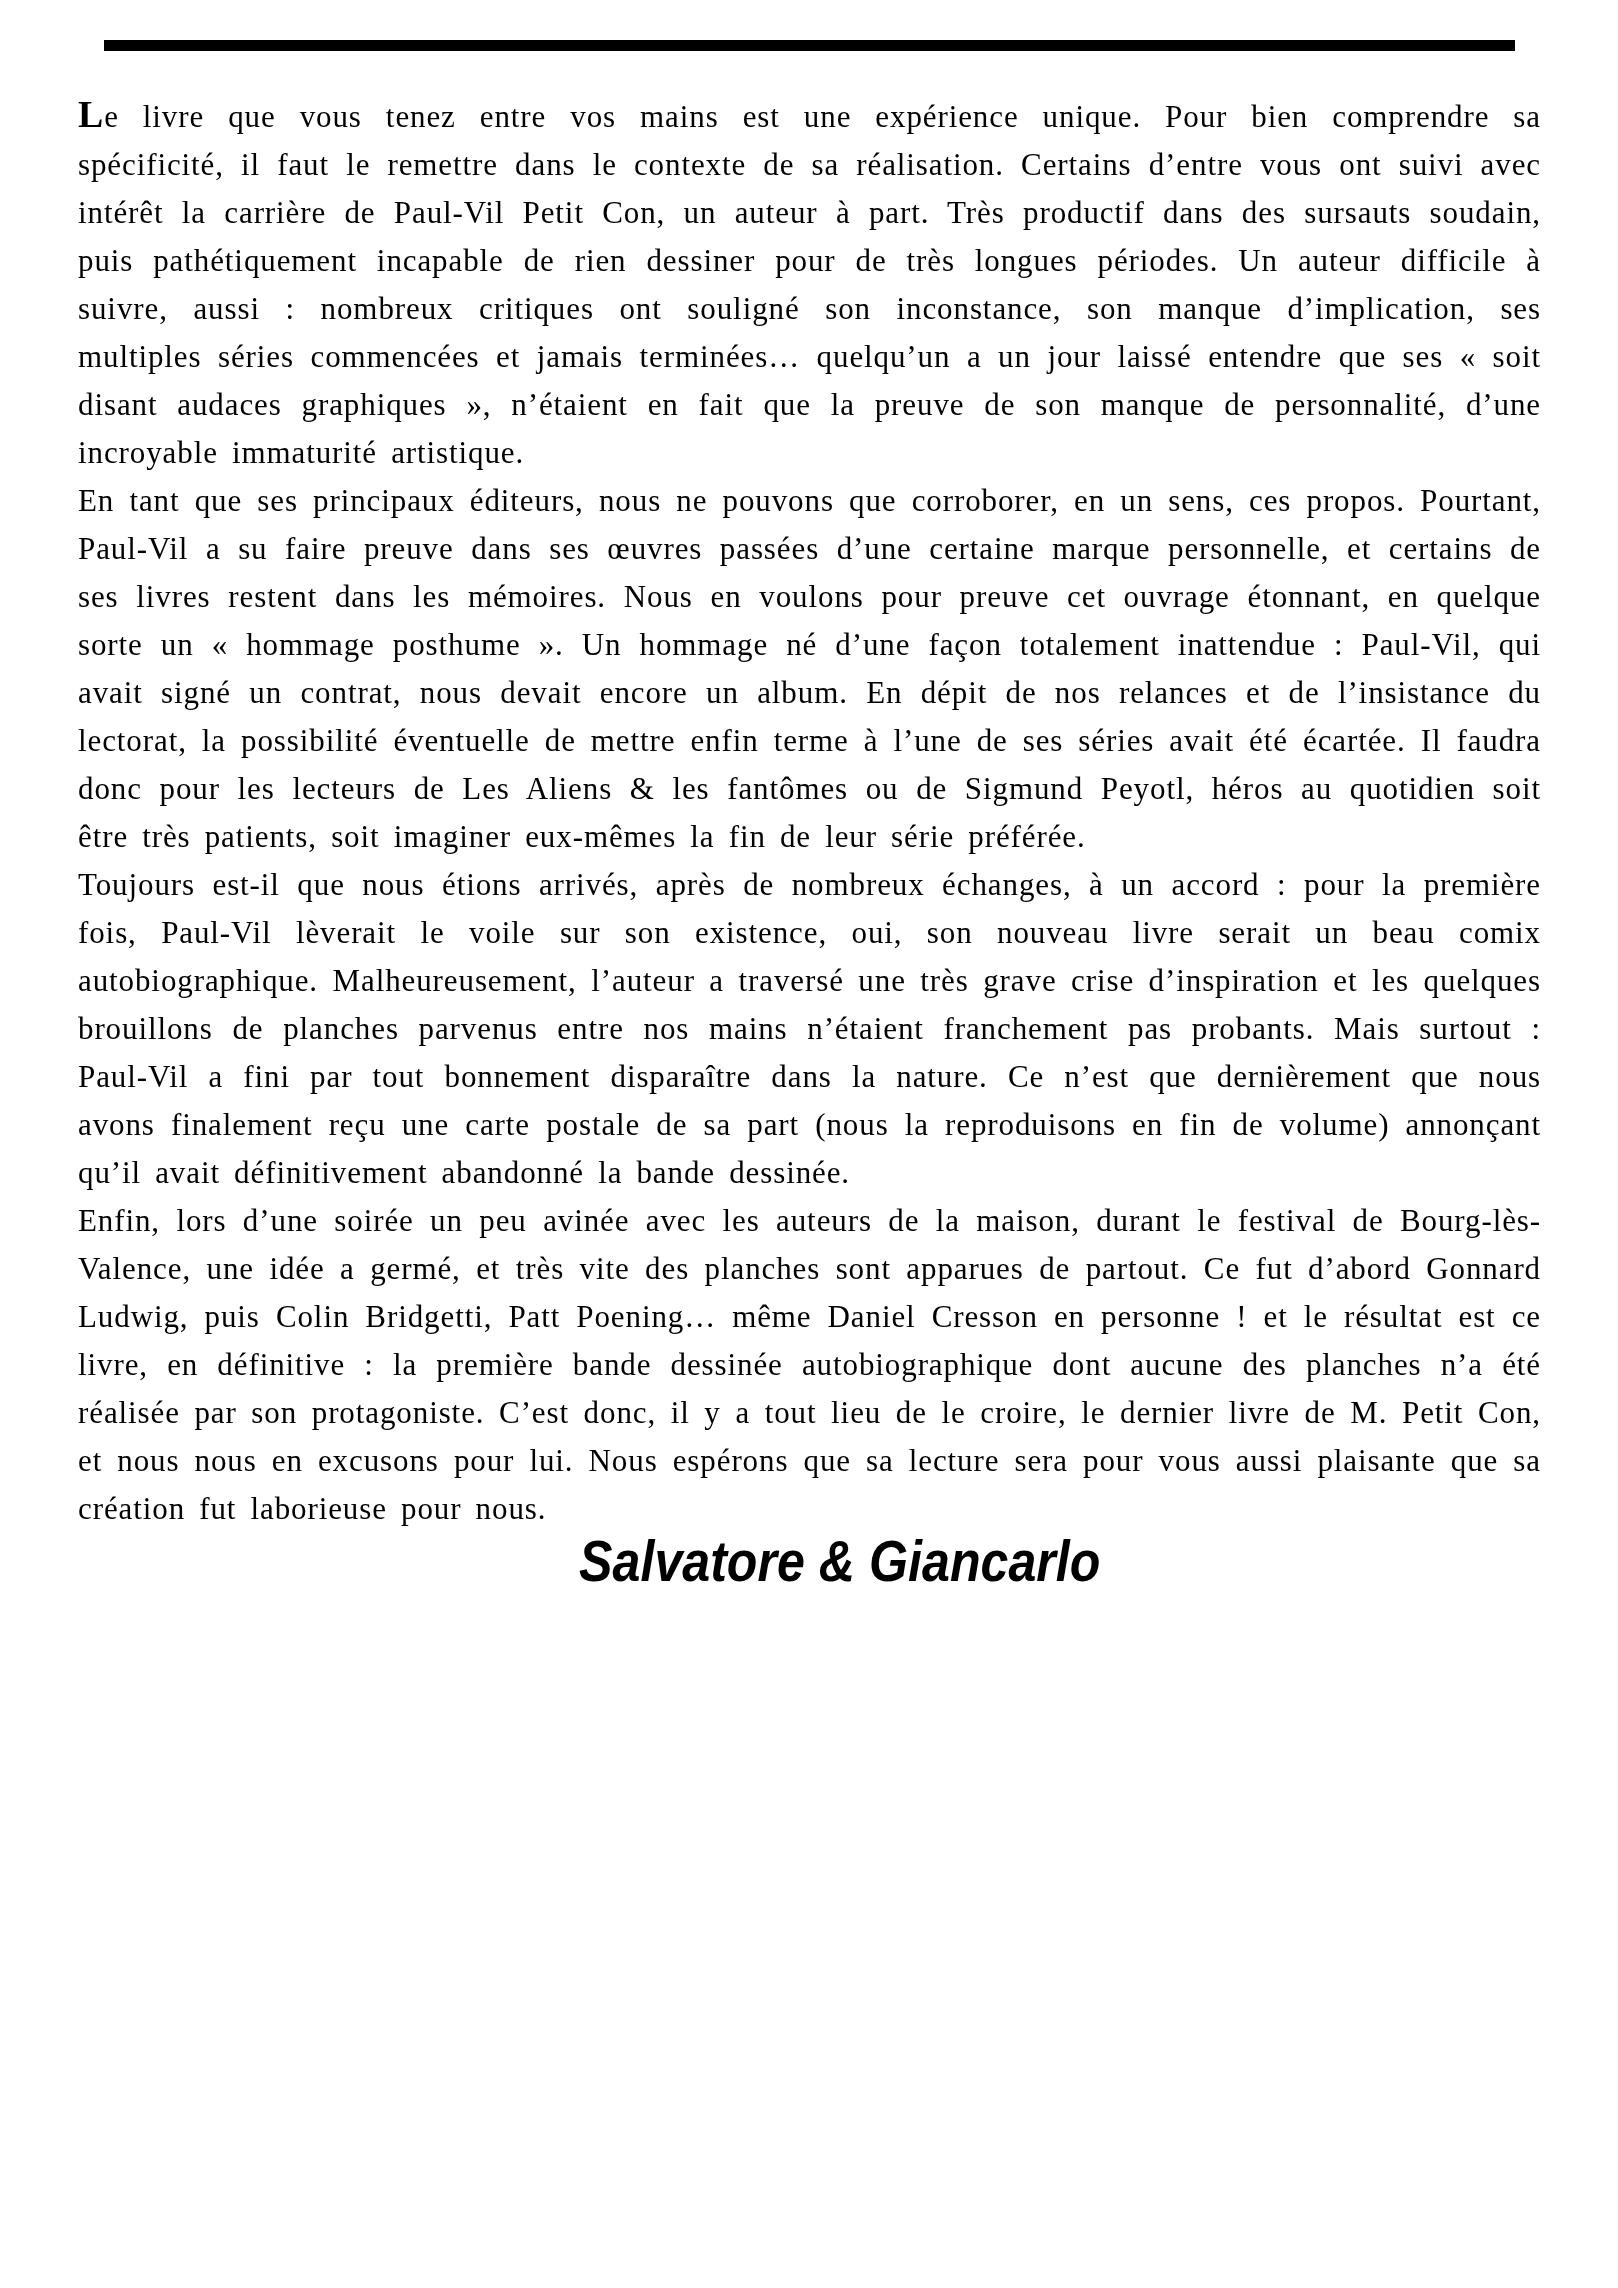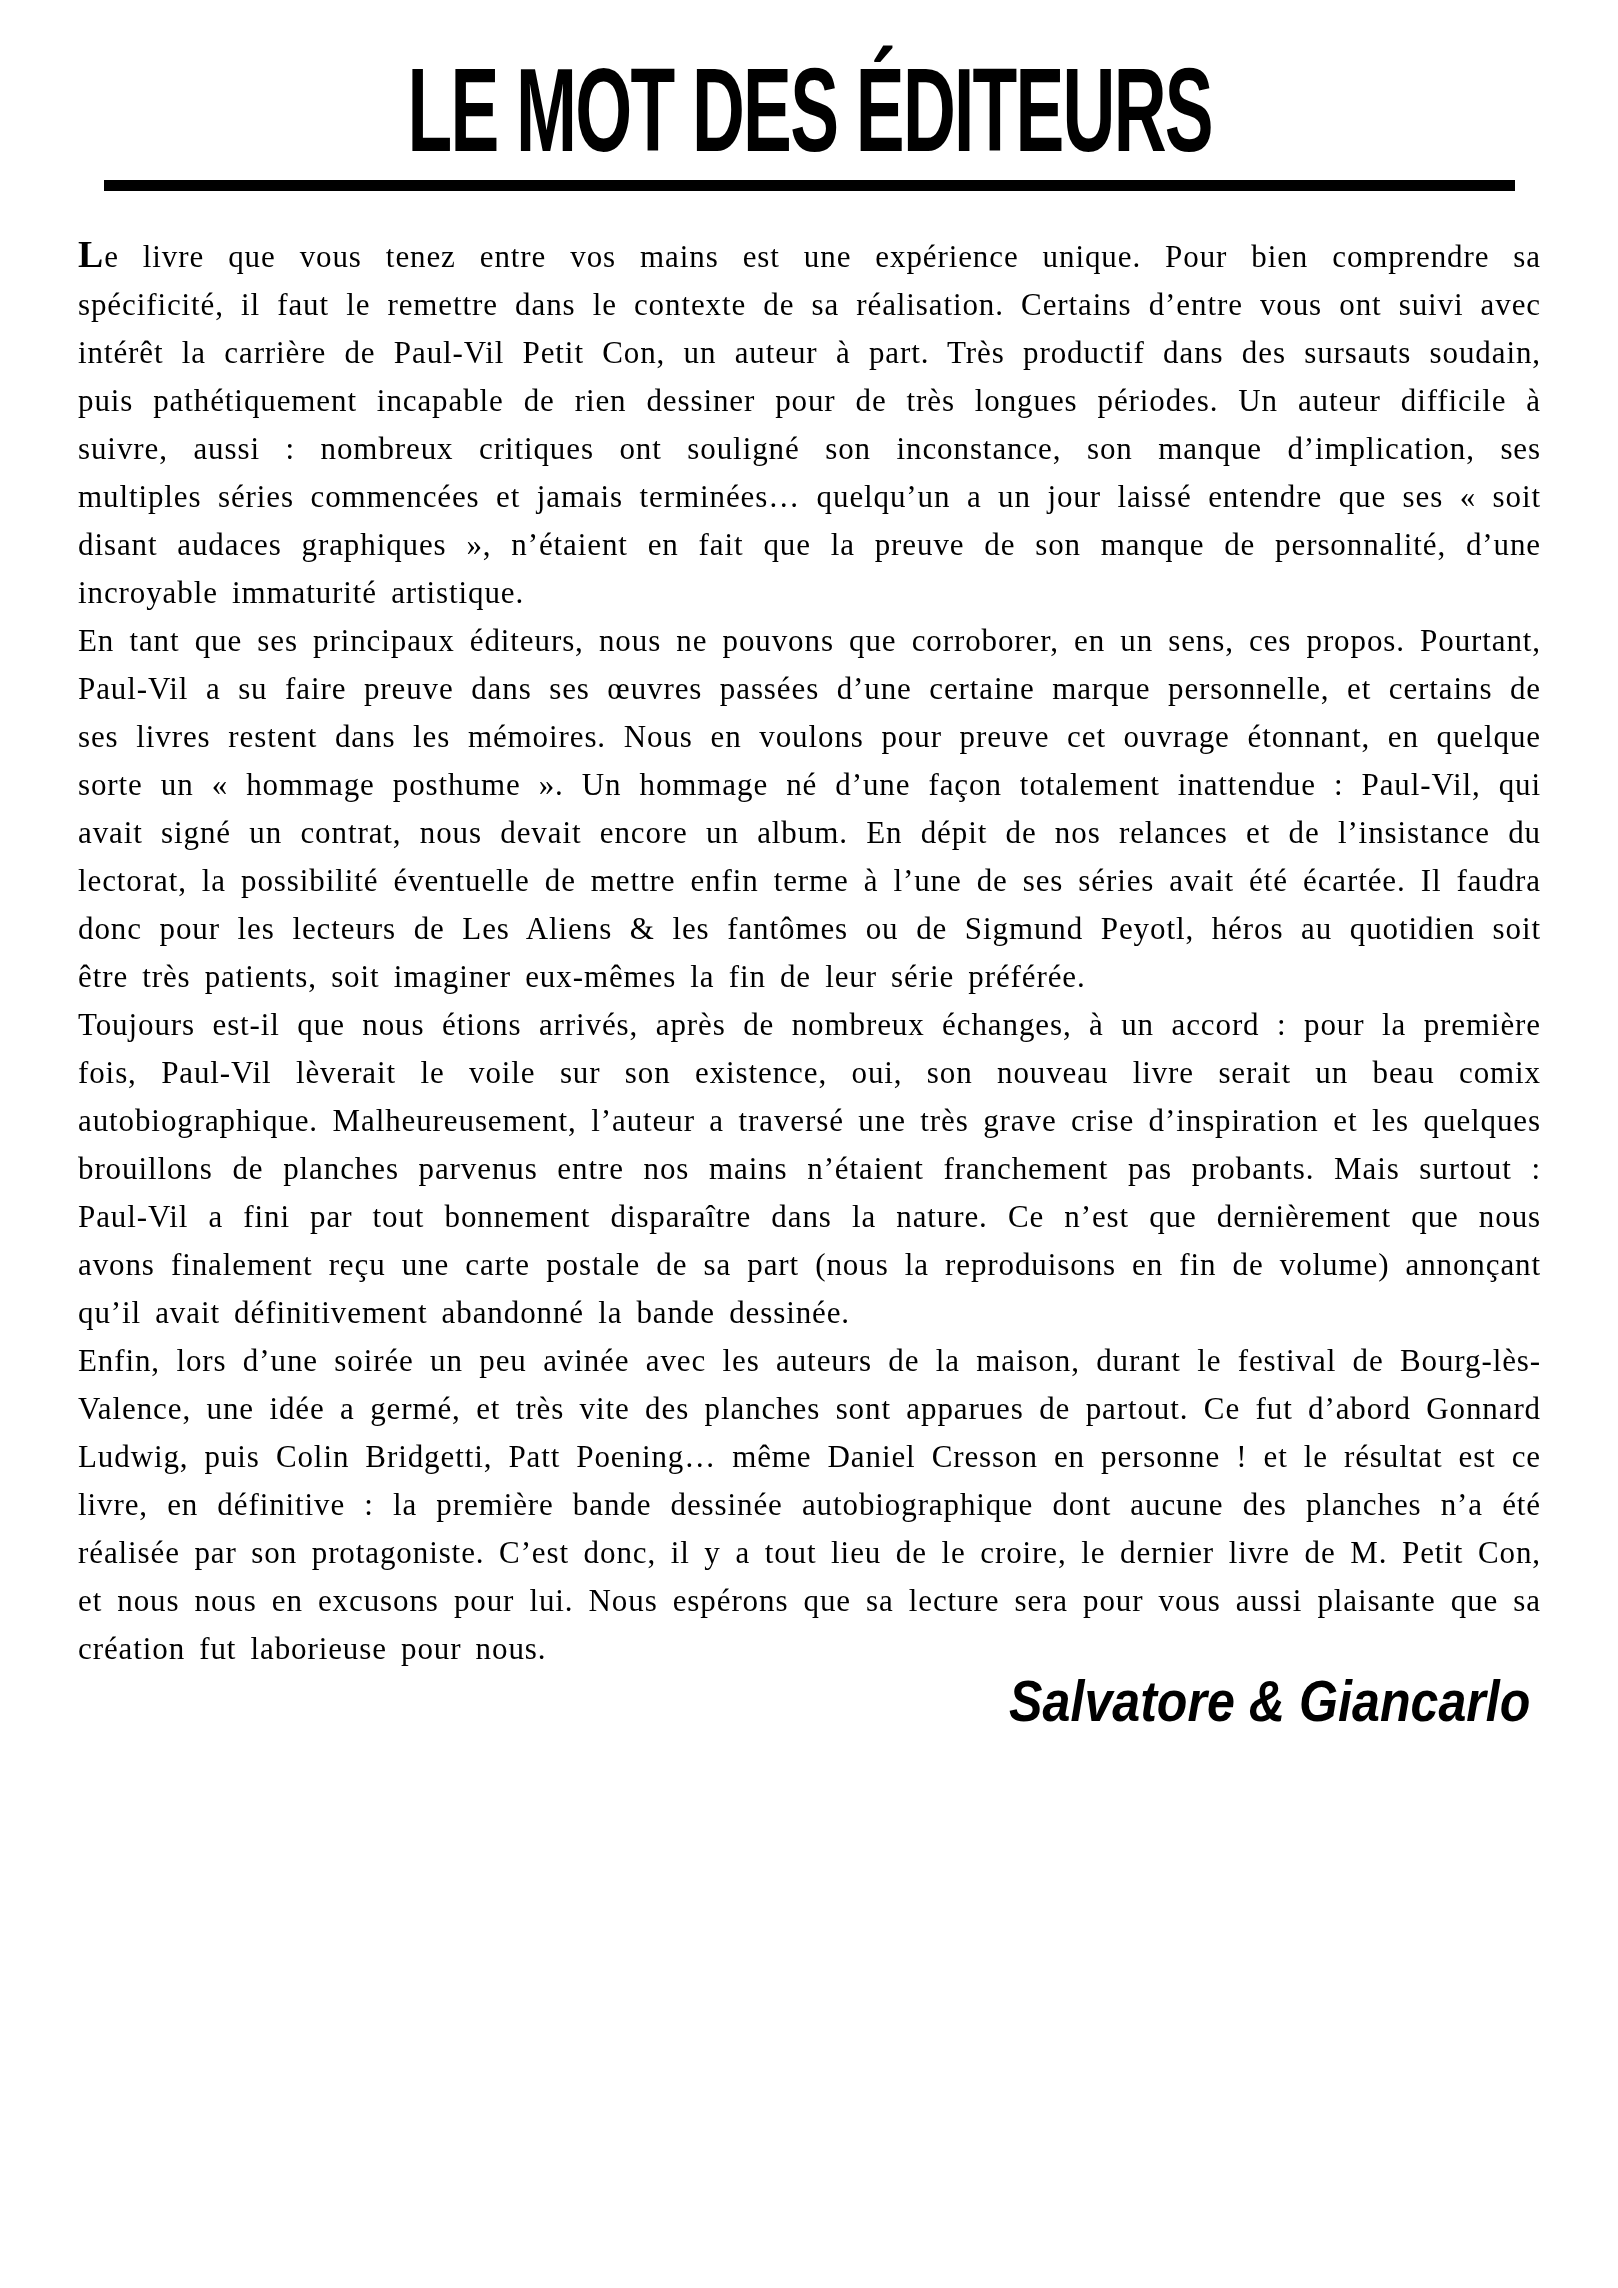--- a/index.html
+++ b/index.html
@@ -57,40 +57,39 @@
     text-indent: 0;
   }
   .lead-initial {
     font-weight: bold;
     font-size: 1.22em;
     line-height: 0;
   }
   .signature {
     margin-top: -3.7px;
     padding-right: 11px;
-    text-align: right;
+    text-align: center;
     white-space: nowrap;
   }
   .signature-inner {
     display: inline-block;
     font-family: "Liberation Sans", sans-serif;
     font-weight: bold;
     font-style: italic;
     font-size: 57px;
     line-height: 1.1;
     transform: scaleX(0.88);
     transform-origin: 100% 50%;
   }
 </style>
 </head>
 <body>
 
 <div class="page">
 
-  <h1 class="title"><span class="title-inner">LE MOT DES ÉDITEURS</span></h1>
 
   <div class="title-rule"></div>
 
   <div class="body-text">
     <p><span class="lead-initial">L</span><span>e livre que vous tenez entre vos mains est une expérience unique. Pour bien comprendre sa spécificité, il faut le remettre dans le contexte de sa réalisation. Certains d’entre vous ont suivi avec intérêt la carrière de Paul-Vil Petit Con, un auteur à part. Très productif dans des sursauts soudain, puis pathétiquement incapable de rien dessiner pour de très longues périodes. Un auteur difficile à suivre, aussi : nombreux critiques ont souligné son inconstance, son manque d’implication, ses multiples séries commencées et jamais terminées… quelqu’un a un jour laissé entendre que ses « soit disant audaces graphiques », n’étaient en fait que la preuve de son manque de personnalité, d’une incroyable immaturité artistique.</span></p>
     <p>En tant que ses principaux éditeurs, nous ne pouvons que corroborer, en un sens, ces propos. Pourtant, Paul-Vil a su faire preuve dans ses œuvres passées d’une certaine marque personnelle, et certains de ses livres restent dans les mémoires. Nous en voulons pour preuve cet ouvrage étonnant, en quelque sorte un « hommage posthume ». Un hommage né d’une façon totalement inattendue : Paul-Vil, qui avait signé un contrat, nous devait encore un album. En dépit de nos relances et de l’insistance du lectorat, la possibilité éventuelle de mettre enfin terme à l’une de ses séries avait été écartée. Il faudra donc pour les lecteurs de Les Aliens &amp; les fantômes ou de Sigmund Peyotl, héros au quotidien soit être très patients, soit imaginer eux-mêmes la fin de leur série préférée.</p>
     <p>Toujours est-il que nous étions arrivés, après de nombreux échanges, à un accord : pour la première fois, Paul-Vil lèverait le voile sur son existence, oui, son nouveau livre serait un beau comix autobiographique. Malheureusement, l’auteur a traversé une très grave crise d’inspiration et les quelques brouillons de planches parvenus entre nos mains n’étaient franchement pas probants. Mais surtout : Paul-Vil a fini par tout bonnement disparaître dans la nature. Ce n’est que dernièrement que nous avons finalement reçu une carte postale de sa part (nous la reproduisons en fin de volume) annonçant qu’il avait définitivement abandonné la bande dessinée.</p>
     <p>Enfin, lors d’une soirée un peu avinée avec les auteurs de la maison, durant le festival de Bourg-lès-Valence, une idée a germé, et très vite des planches sont apparues de partout. Ce fut d’abord Gonnard Ludwig, puis Colin Bridgetti, Patt Poening… même Daniel Cresson en personne ! et le résultat est ce livre, en définitive : la première bande dessinée autobiographique dont aucune des planches n’a été réalisée par son protagoniste. C’est donc, il y a tout lieu de le croire, le dernier livre de M. Petit Con, et nous nous en excusons pour lui. Nous espérons que sa lecture sera pour vous aussi plaisante que sa création fut laborieuse pour nous.</p>
   </div>
 

